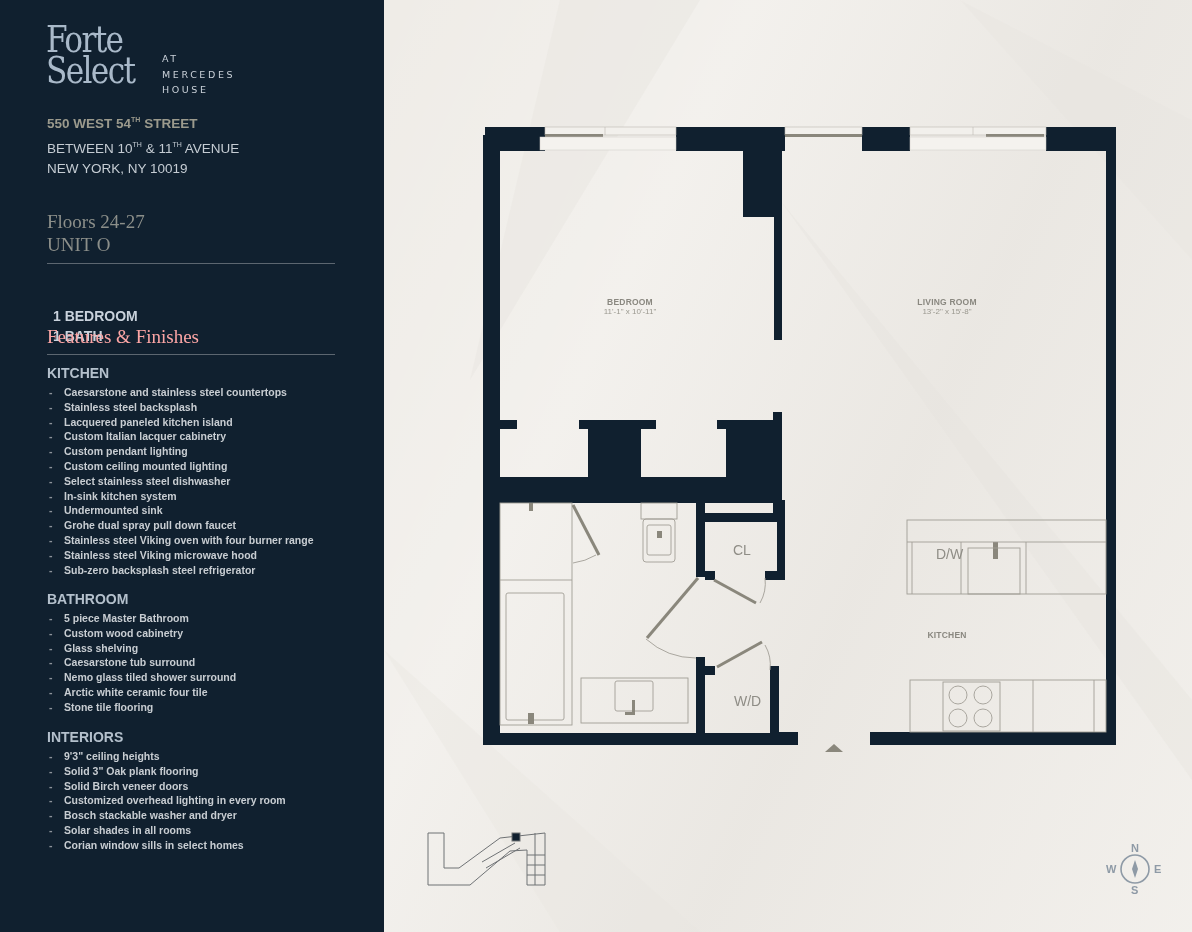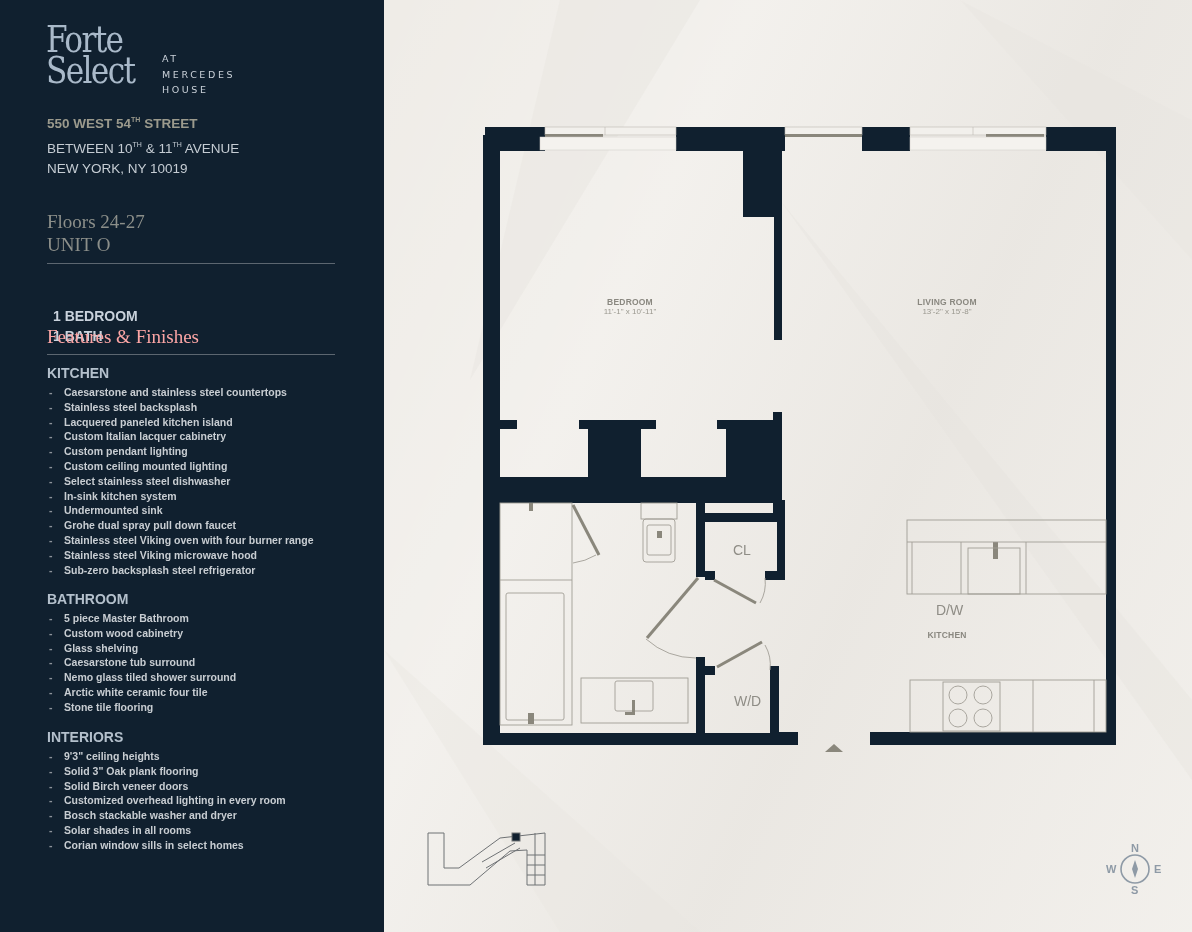--- a/index.html
+++ b/index.html
@@ -234,19 +234,19 @@
   </div>
   <div class="lbl" style="left:503px;top:297px;width:120px;">
     <div class="n">LIVING ROOM</div>
     <div class="d">13'-2" x 15'-8"</div>
   </div>
   <div class="lbl" style="left:503px;top:630px;width:120px;">
     <div class="n">KITCHEN</div>
   </div>
   <div class="small-lbl" style="left:349px;top:542px;">CL</div>
   <div class="small-lbl" style="left:350px;top:693px;">W/D</div>
-  <div class="small-lbl" style="left:552px;top:602px;">D/W</div>
+  <div class="small-lbl" style="left:552px;top:546px;">D/W</div>
 
   <div class="small-lbl" style="left:747px;top:842px;font-size:11px;color:#8e9aa6;font-weight:bold;">N</div>
   <div class="small-lbl" style="left:747px;top:884px;font-size:11px;color:#8e9aa6;font-weight:bold;">S</div>
   <div class="small-lbl" style="left:770px;top:863px;font-size:11px;color:#8e9aa6;font-weight:bold;">E</div>
   <div class="small-lbl" style="left:722px;top:863px;font-size:11px;color:#8e9aa6;font-weight:bold;">W</div>
 </div>
 
 </body></html>

